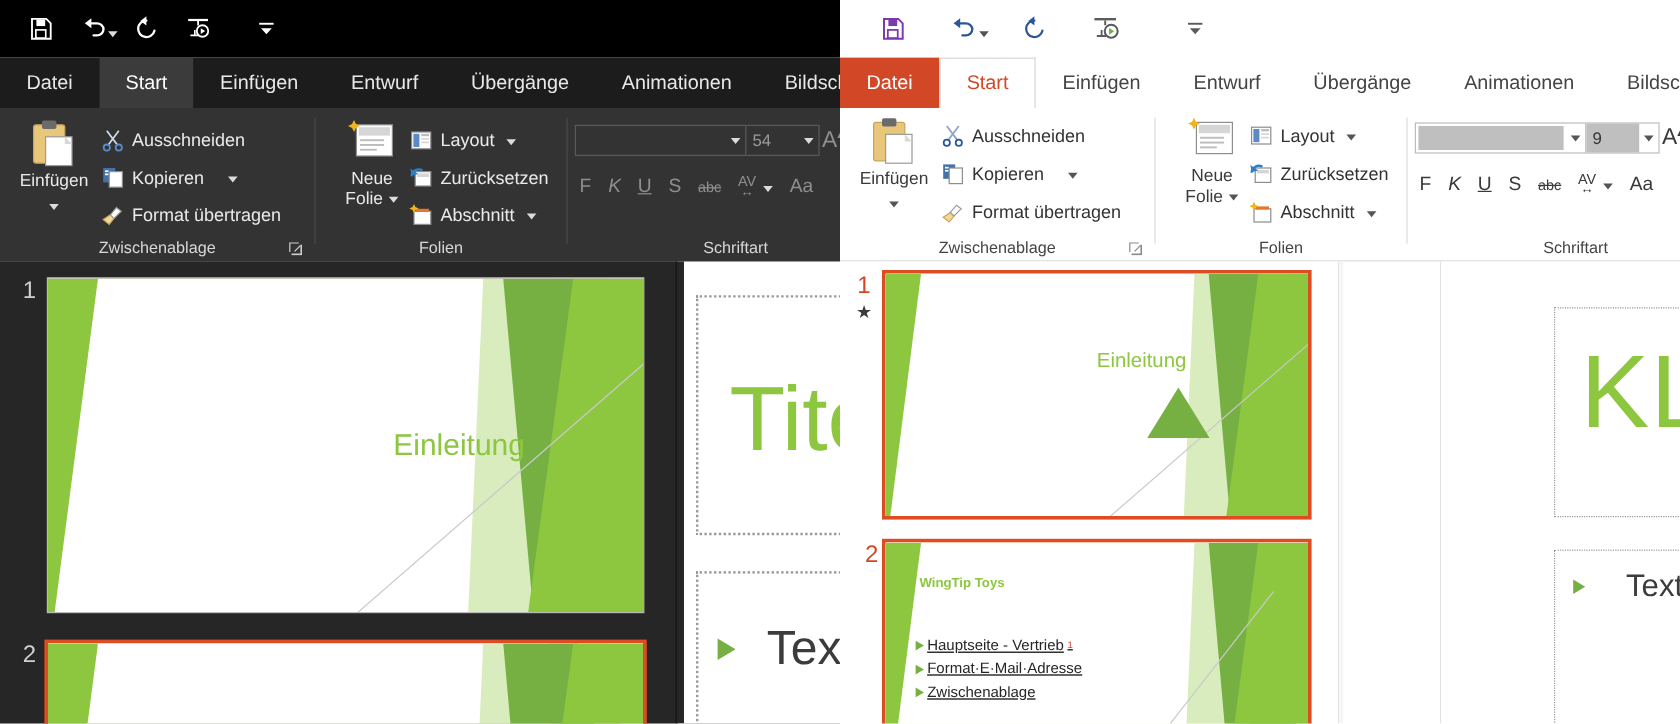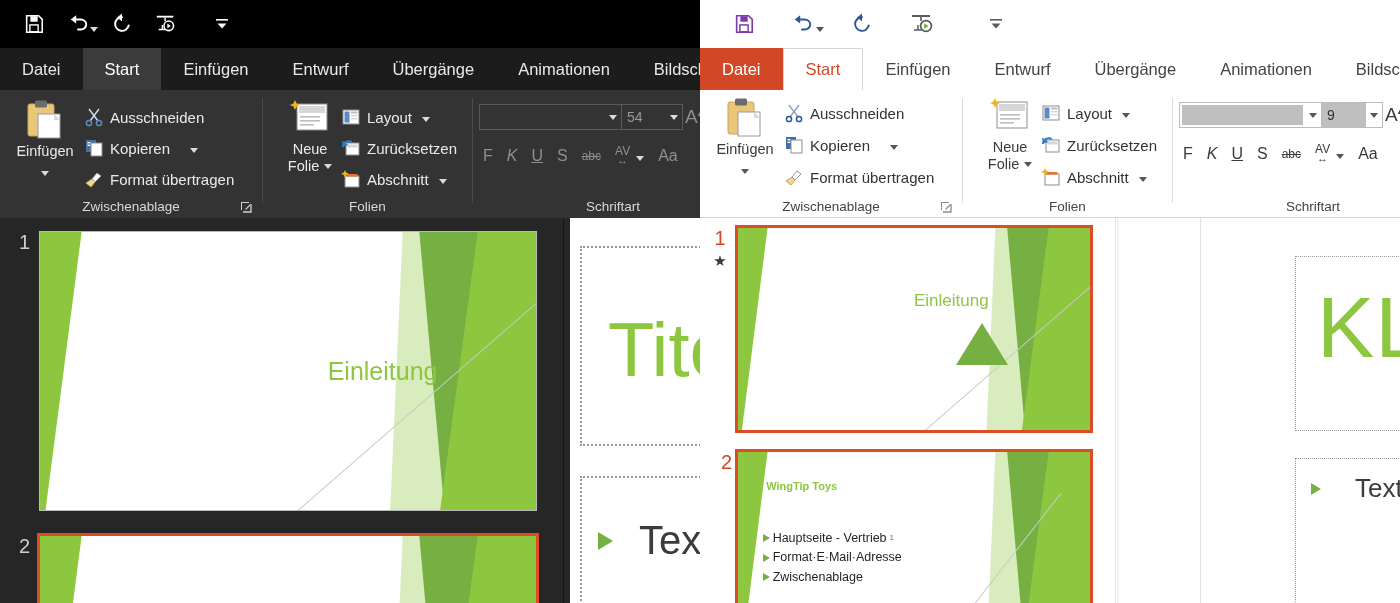--- a/index.html
+++ b/index.html
@@ -116,21 +116,21 @@
   .sg .r2{ position:absolute; right:0; top:0; height:100%; width:42%; background:#8dc63f;
       clip-path:polygon(72% 0, 100% 0, 100% 100%, 54% 100%); }
   .sg .r3{ position:absolute; right:0; top:0; height:100%; width:42%; background:rgba(141,198,63,0.34);
       clip-path:polygon(36% 0, 60% 0, 100% 100%, 30% 100%); }
   .sg .r4{ position:absolute; right:0; top:0; height:100%; width:42%; background:rgba(118,176,67,0.55);
       clip-path:polygon(62% 0, 86% 0, 100% 72%, 100% 100%, 68% 100%); }
   .sg .hair{ position:absolute; background:#c9c9c9; height:1px; transform-origin:left center; }
 
   .sg .sgtitle{ position:absolute; color:#8dc63f; white-space:nowrap; }
   .sg .sgsub{ position:absolute; color:#8dc63f; white-space:nowrap;text-align:right; }
-  .sg .bullets{ position:absolute; }
+  .sg .bullets{ position:absolute;text-decoration:underline; }
   .sg .bline{ display:flex; align-items:center; gap:3px; color:#262626; white-space:nowrap; }
   .sg .tri{ width:0;height:0;border-top:4px solid transparent;border-bottom:4px solid transparent;border-left:7px solid #76b043; flex:none; }
   .sg .sup{ color:#d24726; vertical-align:super; }
   .sg .datetxt{ position:absolute; color:#bdbdbd; }
   .sg .bigtri{ position:absolute; width:0;height:0; border-left-style:solid;border-right-style:solid;border-bottom-style:solid;
       border-left-color:transparent;border-right-color:transparent;border-bottom-color:#76b043; }
 
   
   .vline{ position:absolute; top:0; bottom:0; width:1px; }
 

